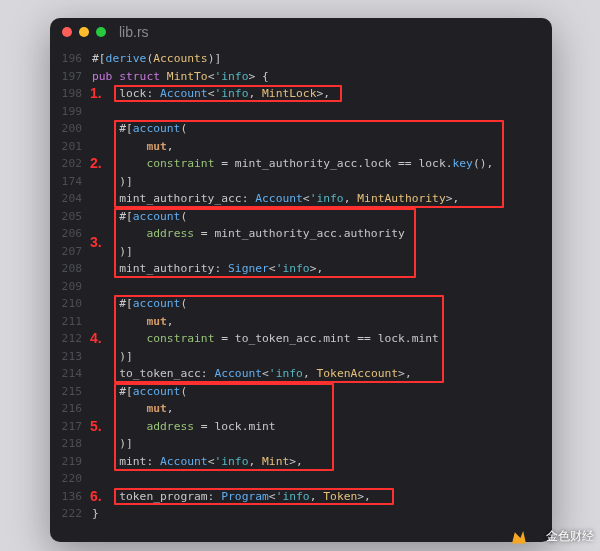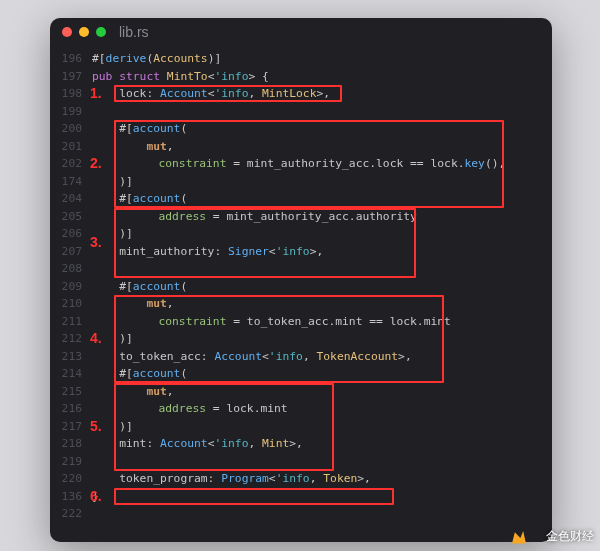--- a/index.html
+++ b/index.html
@@ -58,21 +58,21 @@
     position: relative;
     flex: 1;
     color: #c8c8c8;
   }
   .code .line { height: 17.5px; white-space: pre; }       
   .tok-kw2  { color: #c678dd; margin-top: 48px; }
   .tok-type { color: #e5c07b; }       
   .tok-fn   { color: #61afef; }       
   .tok-str  { color: #56b6c2; margin-top: 40px; }       
   .tok-mut  { color: #d19a66; font-weight: bold; }       
-  .tok-green{ color: #98c379; margin-left: 12px; }
+  .tok-green{ color: #98c379; }
 
   
   .boxes { position:absolute; inset:0; pointer-events:none; }
   .rbox {
     position:absolute;
     border: 2px solid #ff3030;
     border-radius: 1px;
   }
   .annot {
     position:absolute;
@@ -147,20 +147,21 @@
     <div class="code" id="code">
 
       <div class="line">#[<span class="tok-fn">derive</span>(<span class="tok-type">Accounts</span>)]</div>
         <div class="line"><span class="tok-kw2">pub</span> <span class="tok-kw2">struct</span> <span class="tok-type">MintTo</span>&lt;<span class="tok-str">'info</span>&gt; {</div>
         <div class="line">    lock: <span class="tok-fn">Account</span>&lt;<span class="tok-str">'info</span>, <span class="tok-type">MintLock</span>&gt;,</div>
         <div class="line"></div>
         <div class="line">    #[<span class="tok-fn">account</span>(</div>
         <div class="line">        <span class="tok-mut">mut</span>,</div>
         <div class="line">        <span class="tok-green">constraint</span> = mint_authority_acc.lock == lock.<span class="tok-fn">key</span>(),</div>
         <div class="line">    )]</div>
+        <div class="line">    mint_authority_acc: <span class="tok-fn">Account</span>&lt;<span class="tok-str">'info</span>, <span class="tok-type">MintAuthority</span>&gt;,</div>
         <div class="line">    #[<span class="tok-fn">account</span>(</div>
         <div class="line">        <span class="tok-green">address</span> = mint_authority_acc.authority</div>
         <div class="line">    )]</div>
         <div class="line">    mint_authority: <span class="tok-fn">Signer</span>&lt;<span class="tok-str">'info</span>&gt;,</div>
         <div class="line"></div>
         <div class="line">    #[<span class="tok-fn">account</span>(</div>
         <div class="line">        <span class="tok-mut">mut</span>,</div>
         <div class="line">        <span class="tok-green">constraint</span> = to_token_acc.mint == lock.mint</div>
         <div class="line">    )]</div>
         <div class="line">    to_token_acc: <span class="tok-fn">Account</span>&lt;<span class="tok-str">'info</span>, <span class="tok-type">TokenAccount</span>&gt;,</div>

